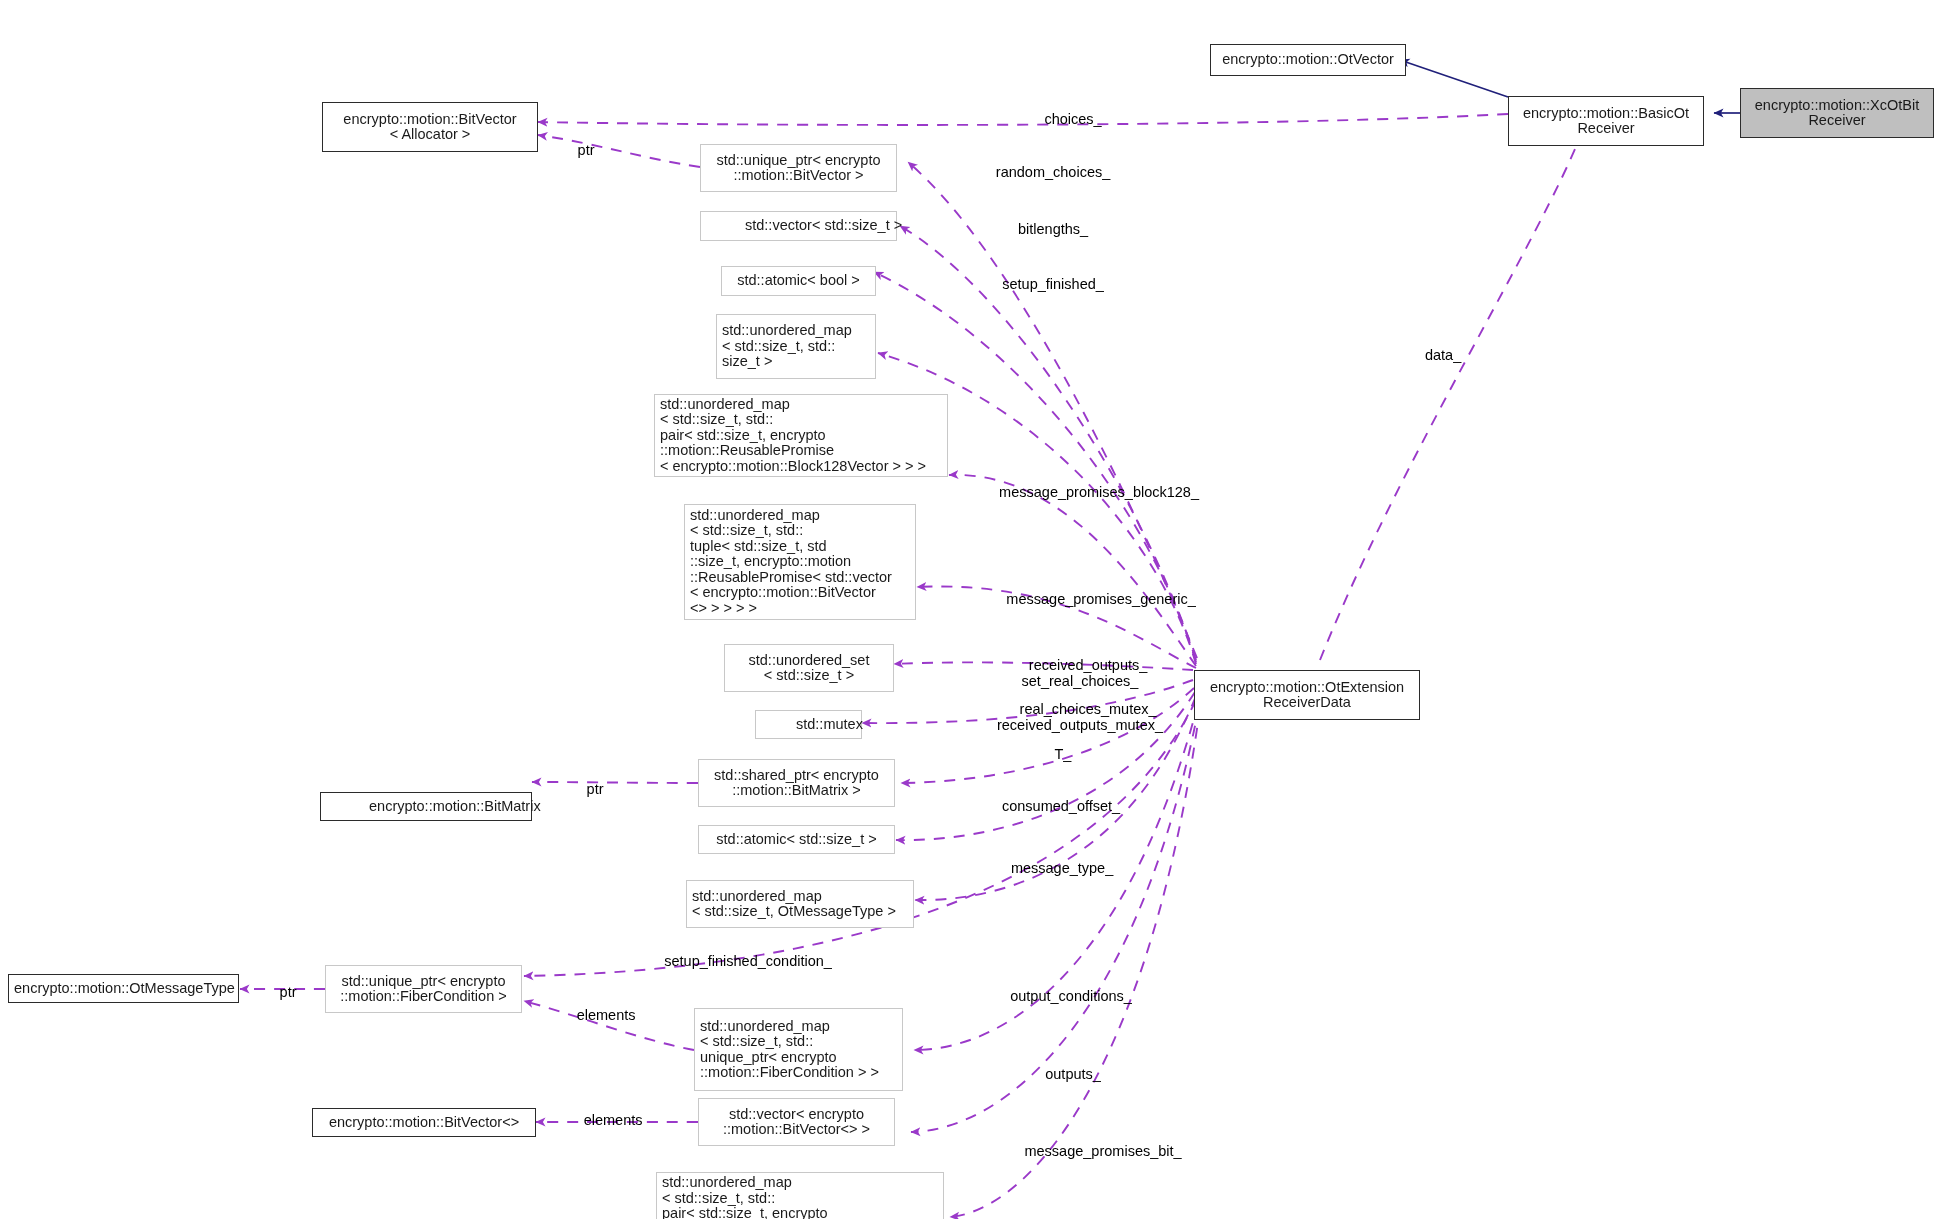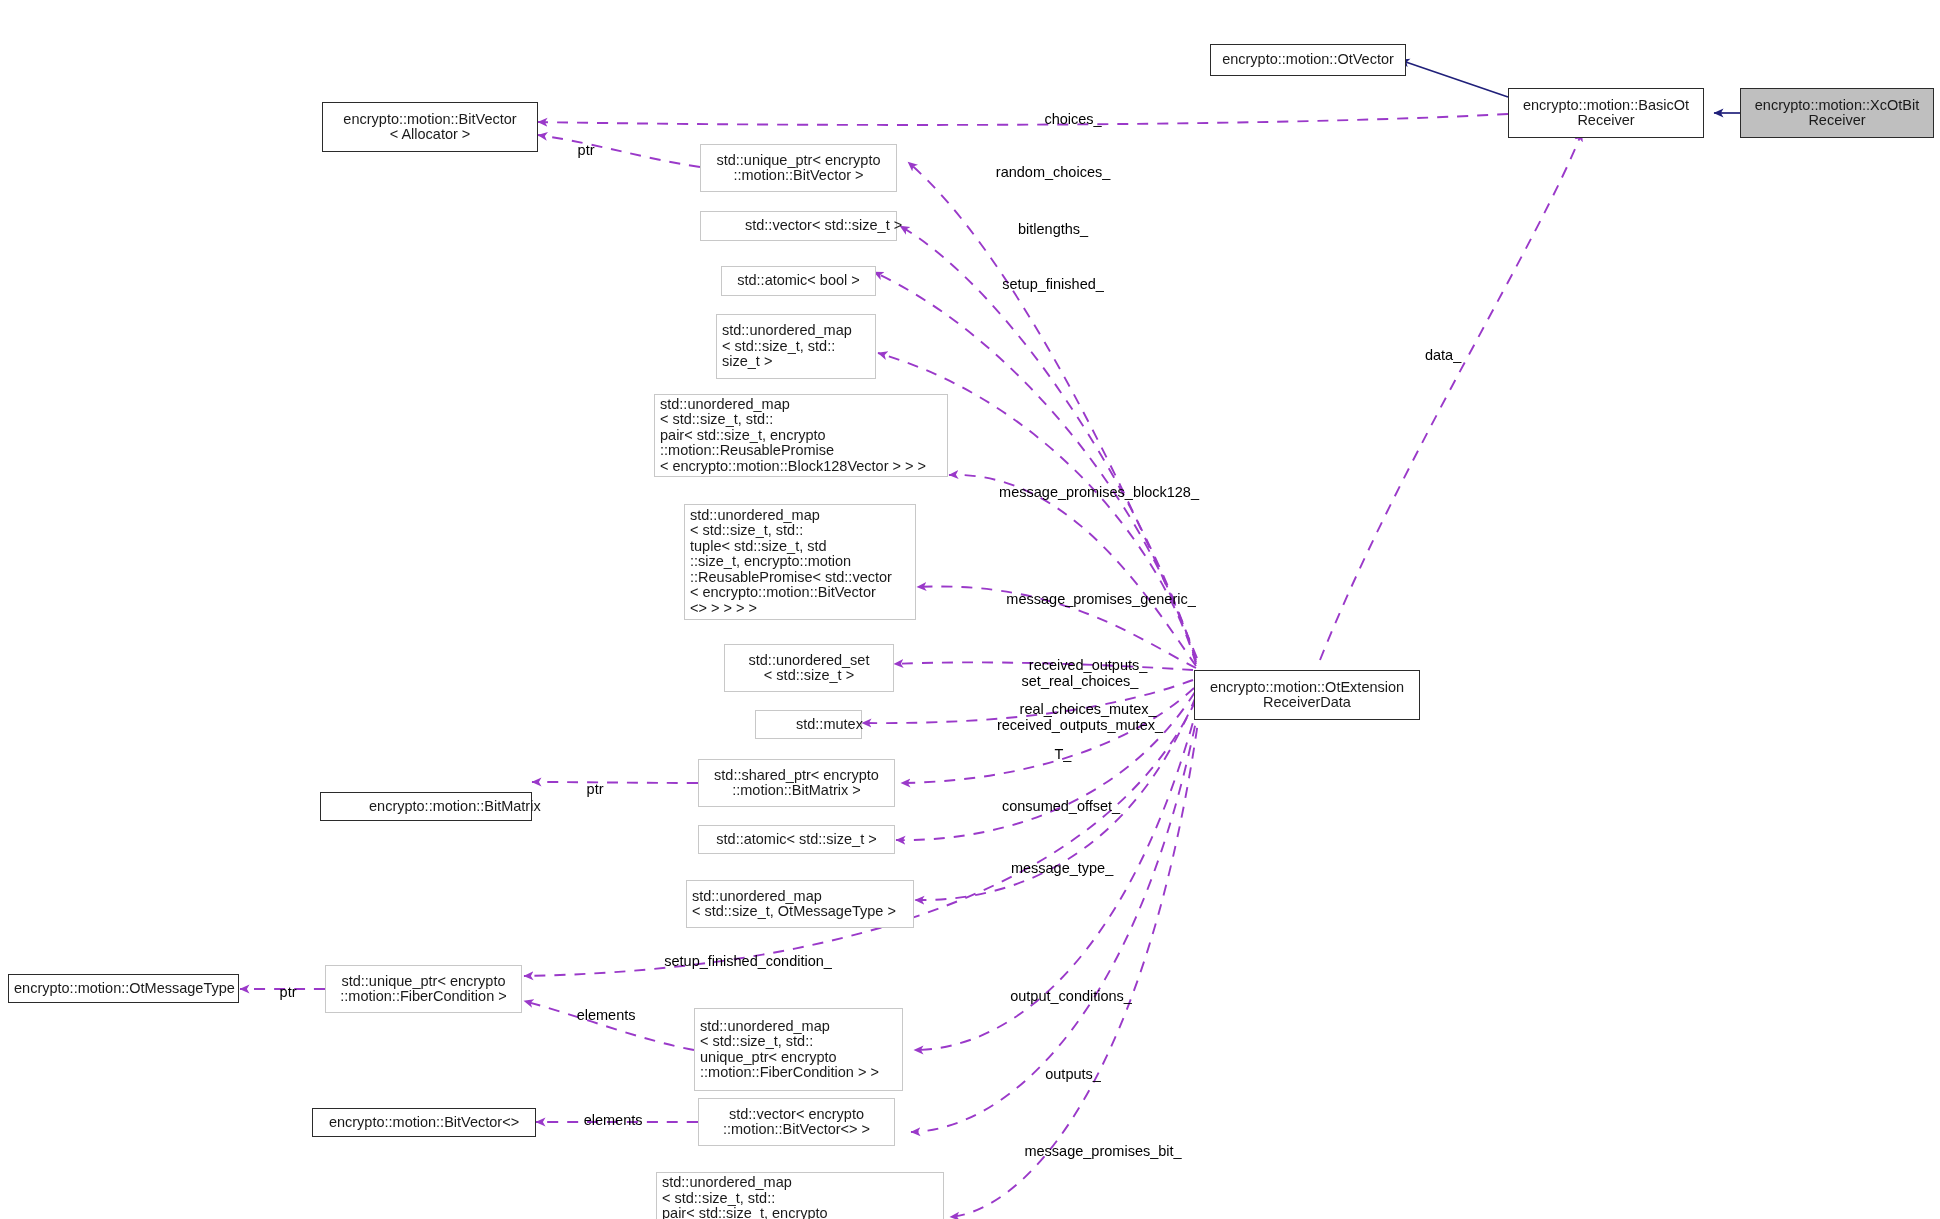--- a/index.html
+++ b/index.html
@@ -61,21 +61,21 @@
       <path d="M698,1082 C640,1082 590,1082 536,1082" marker-end="url(#arrUse)"></path>
       <path d="M1199,666 C1140,970 1010,1090 911,1092" marker-end="url(#arrUse)"></path>
       <path d="M1200,668 C1150,1030 1030,1170 950,1177" marker-end="url(#arrUse)"></path>
     </g>
   </svg>
 
   <div class="node cls" style="left:1210px;top:4px;width:196px;height:32px;">
     <span>encrypto::motion::OtVector</span>
   </div>
 
-  <div class="node cls" style="left:1508px;top:48px;width:196px;height:50px;">
+  <div class="node cls" style="left:1508px;top:56px;width:196px;height:50px;">
     <span>encrypto::motion::BasicOt
 Receiver</span>
   </div>
 
   <div class="node focus" style="left:1740px;top:48px;width:194px;height:50px;">
     <span>encrypto::motion::XcOtBit
 Receiver</span>
   </div>
 
   <div class="node cls" style="left:322px;top:62px;width:216px;height:50px;">

